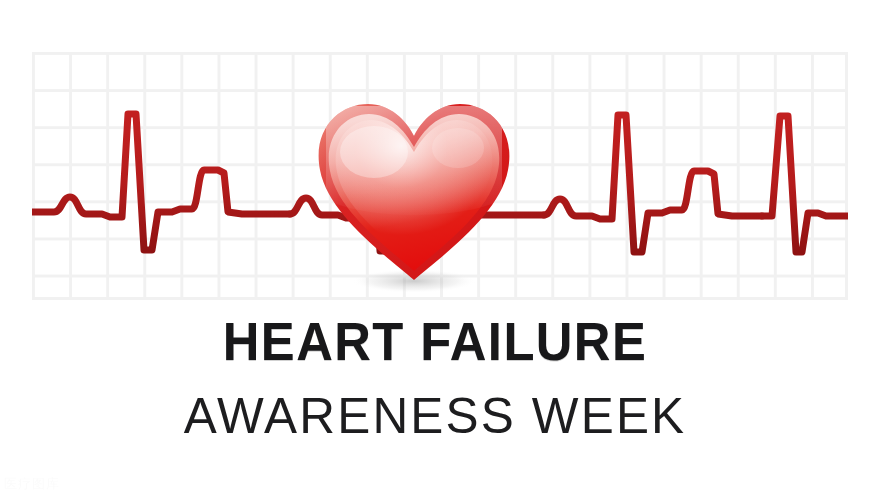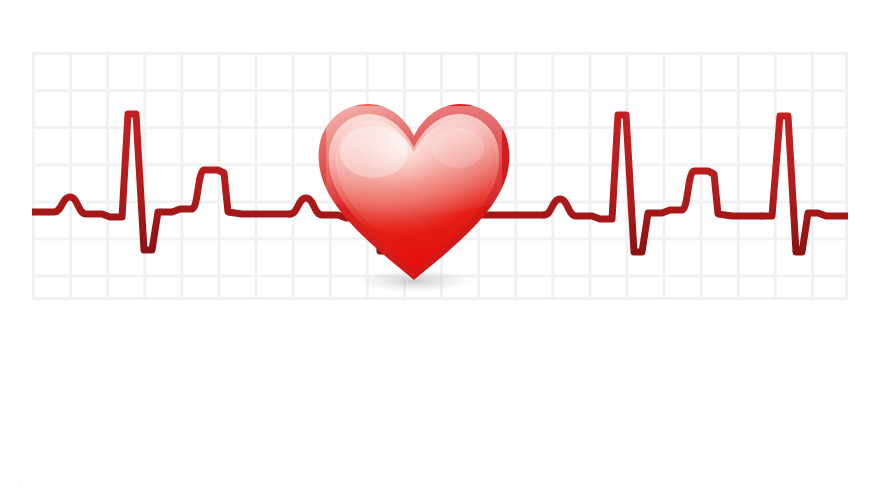--- a/index.html
+++ b/index.html
@@ -274,16 +274,20 @@
                  C 168 24 190 43 183 76
                  C 176 114 128 148 106 168 Z" fill="url(#glossTop)"></path>
         <path d="M18 10 L194 10 L194 104
                  C 150 124 62 124 18 104 Z" fill="url(#glossBand)"></path>
         <ellipse cx="66" cy="56" rx="34" ry="26" fill="#ffffff" opacity="0.33"></ellipse>
         <ellipse cx="150" cy="52" rx="26" ry="20" fill="#ffffff" opacity="0.16"></ellipse>
       </g>
     </svg>
   </div>
 
+  <div id="headline-block">
+    <div id="title-main">HEART FAILURE</div>
+    <div id="title-sub">AWARENESS WEEK</div>
+  </div>
 
   <div id="watermark">医疗图库</div>
 
 </div>
 
 </body></html>

